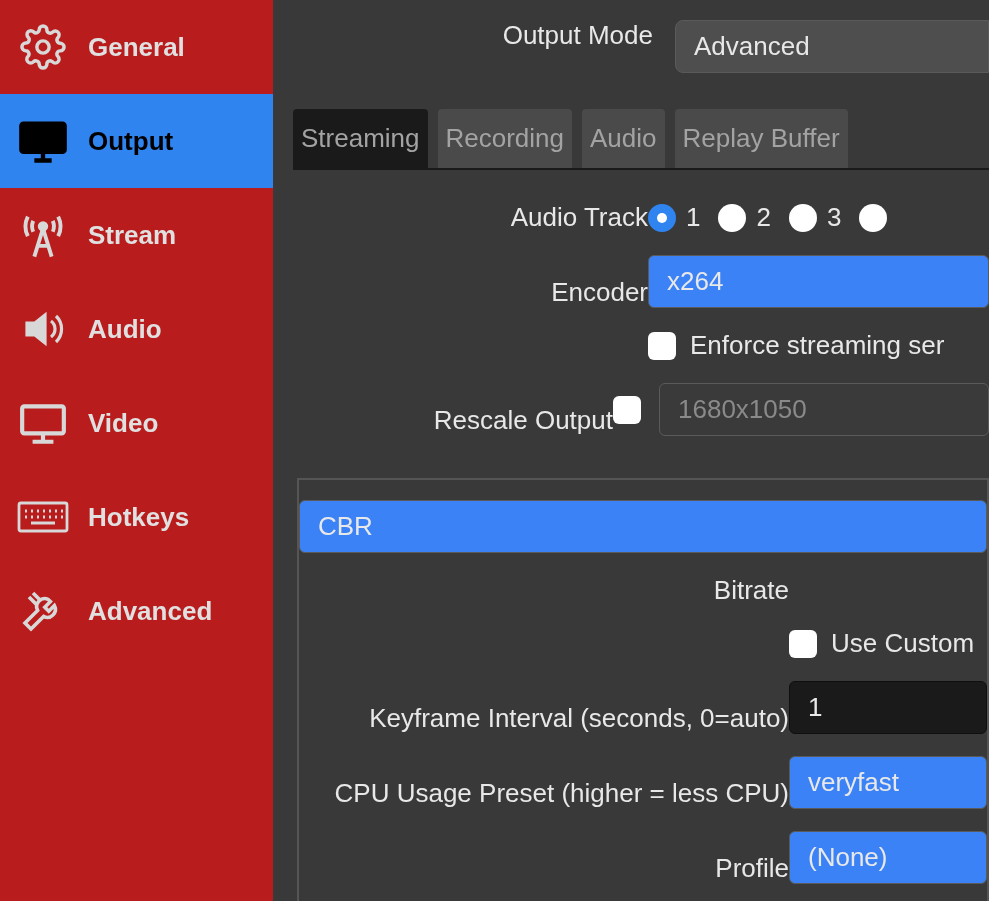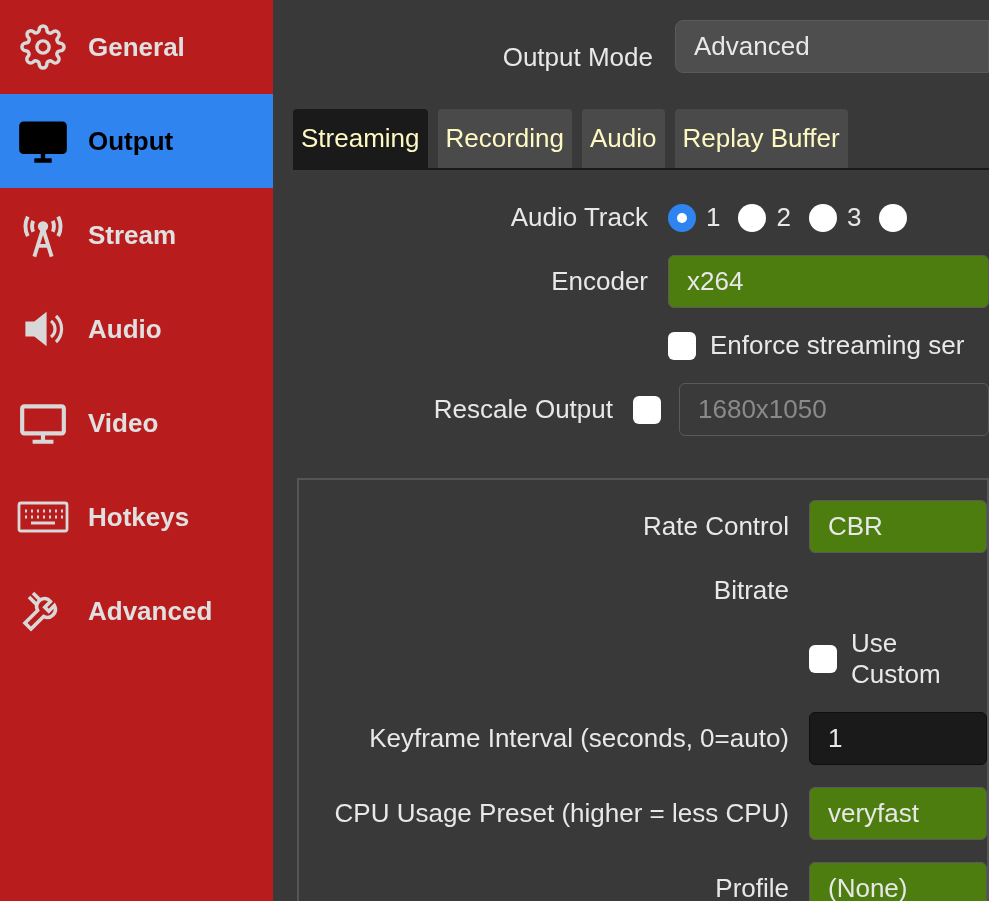--- a/index.html
+++ b/index.html
@@ -4,35 +4,35 @@
 <style>
 * { box-sizing: border-box; margin: 0; padding: 0; }
 html, body { width: 989px; height: 901px; overflow: hidden; background: #1f1f1f; font-family: -apple-system, Helvetica, Arial, sans-serif; color: #e8e8e8; }
 .app { display: flex; width: 100%; height: 100%; }
 .sidebar { width: 275px; background: #b91c1c; display: flex; flex-direction: column; border-right: 2px solid #3a3a3a; font-weight: bold; }
 .sidebar-item { display: flex; align-items: center; gap: 18px; padding: 22px 15px; cursor: pointer; font-size: 26px; color: #e0e0e0; }
 .sidebar-item.active { background: #2f84f0; color: #000; }
 .sidebar-item.active .icon svg { stroke: #000; fill: #000; }
 .sidebar .icon { width: 55px; height: 50px; display: flex; align-items: center; justify-content: center; }
 .main { flex: 1; background: #393939; display: flex; flex-direction: column; padding-top: 20px; padding-left: 18px; }
-.output-mode-row { display: flex; align-items: flex-end; gap: 22px; padding-right: 0; margin-bottom: 36px; }
+.output-mode-row { display: flex; align-items: flex-start; gap: 22px; padding-right: 0; margin-bottom: 36px; }
 .output-mode-row .label { flex: 1; text-align: right; font-size: 26px; color: #e8e8e8; padding-right: 0; }
 .select-box { background: #4e4e4e; border: 1px solid #5a5a5a; border-radius: 8px; padding: 10px 18px; font-size: 26px; color: #e8e8e8; min-width: 300px; }
 .tabs { display: flex; gap: 10px; border-bottom: 2px solid #1a1a1a; }
-.tab { background: #4a4a4a; color: #fef9c3; font-size: 26px; padding: 14px 8px; border-radius: 4px 4px 0 0; cursor: pointer; }
+.tab { background: #4a4a4a; color: #a3a3a3; font-size: 26px; padding: 14px 8px; border-radius: 4px 4px 0 0; cursor: pointer; }
 .tab.active { background: #1a1a1a; }
 .form { padding-top: 32px; display: flex; flex-direction: column; gap: 22px; }
-.row { display: flex; align-items: center; gap: 20px; }
+.row { display: flex; align-items: flex-end; }
 .row .rlabel { width: 355px; text-align: right; font-size: 26px; color: #e8e8e8; }
 .row .controls { flex: 1; display: flex; align-items: center; gap: 18px; }
 .radio { display: flex; align-items: center; gap: 10px; font-size: 26px; }
 .radio-circle { width: 28px; height: 28px; border-radius: 50%; background: #fff; display: inline-block; }
 .radio-circle.selected { background: #2f84f0; border: 3px solid #2f84f0; position: relative; }
 .radio-circle.selected::after { content: ""; position: absolute; width: 10px; height: 10px; background: #fff; border-radius: 50%; top: 50%; left: 50%; transform: translate(-50%, -50%); }
-.select-ctrl { background: #4d7c0f; border: 1px solid #5a5a5a; border-radius: 6px; padding: 10px 18px; font-size: 26px; color: #e8e8e8; flex: 1; }
+.select-ctrl { background: #3b82f6; border: 1px solid #5a5a5a; border-radius: 6px; padding: 10px 18px; font-size: 26px; color: #e8e8e8; flex: 1; }
 .select-ctrl.disabled { background: #3a3a3a; color: #8a8a8a; }
 .text-ctrl { background: #1a1a1a; border: 1px solid #0f0f0f; border-radius: 6px; padding: 10px 18px; font-size: 26px; color: #e8e8e8; flex: 1; }
 .checkbox { width: 28px; height: 28px; border-radius: 6px; background: #fff; display: inline-block; flex-shrink: 0; }
 .checkbox-label { display: flex; align-items: center; gap: 14px; font-size: 26px; }
 .panel { border: 2px solid #555; margin-top: 20px; margin-left: 4px; padding: 20px 0 20px 0; display: flex; flex-direction: column; gap: 22px; }
 .panel .row .rlabel { width: 490px; }
 </style>
 </head>
 <body>
 
@@ -162,21 +162,20 @@
       <div class="row">
         <span class="rlabel" style="width:320px">Rescale Output</span>
         <div class="controls">
           <span class="checkbox"></span>
           <div class="select-ctrl disabled"><span>1680x1050</span></div>
         </div>
       </div>
 
       <div class="panel">
         <div class="row">
-          <span class="rlabel">Rate Control</span>
           <div class="controls">
               <div class="select-ctrl"><span>CBR</span></div>
             </div>
         </div>
         <div class="row">
           <span class="rlabel">Bitrate</span>
         </div>
         <div class="row">
           <span class="rlabel"></span>
           <div class="controls">

